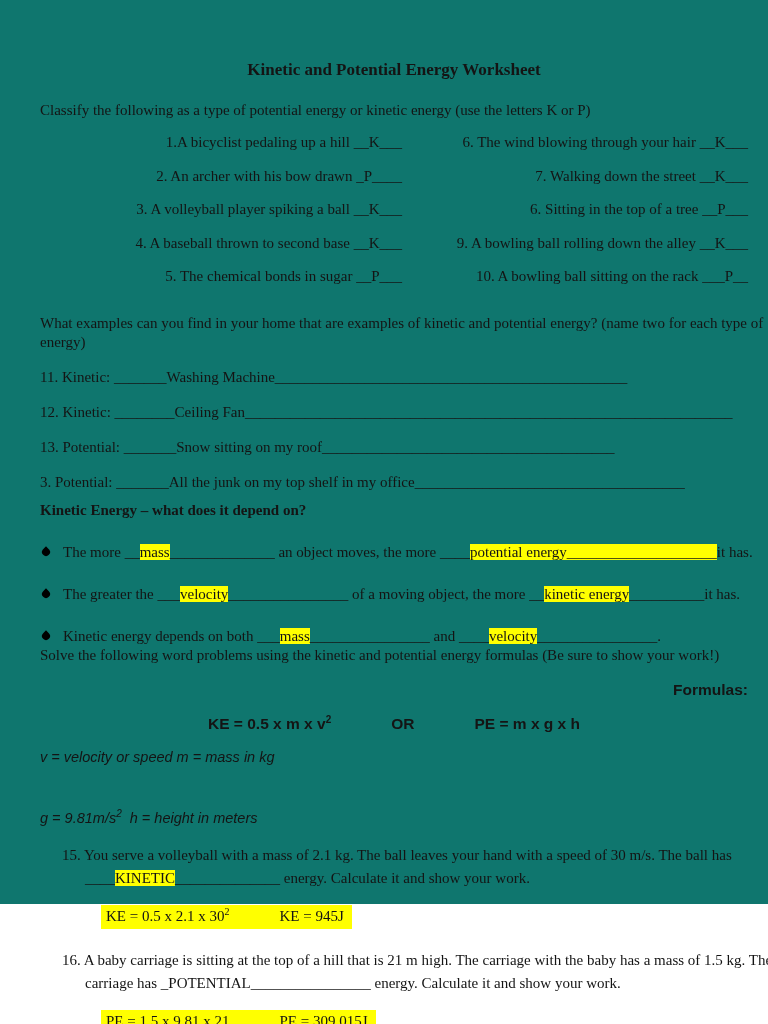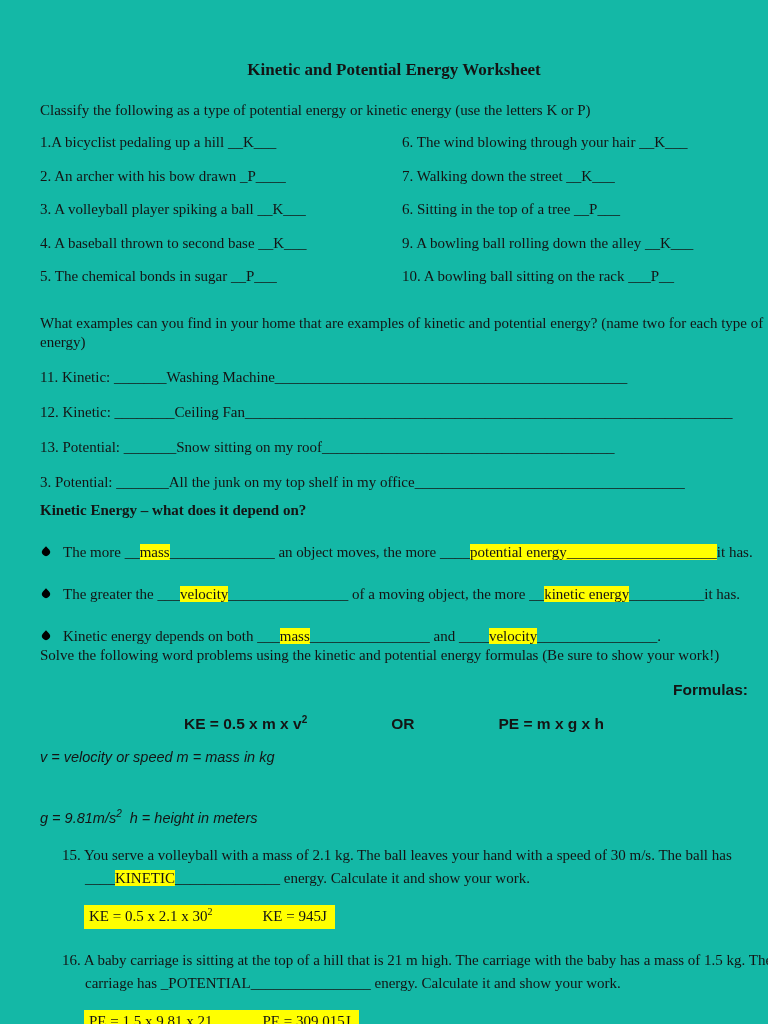--- a/index.html
+++ b/index.html
@@ -12,36 +12,37 @@
     height: 1024px;
     overflow: hidden;
     color: #141414;
     font-family: "Liberation Serif", "DejaVu Serif", serif;
     font-size: 15px;
     line-height: 19px;
   }
   .page {
     box-sizing: border-box;
     width: 768px;
-    height: 1024px;
+    height: 904px;
     padding: 60px 20px 0 40px;
-    background: #14b8a6;
+    background: #0f766e;
   }
   .title {
     margin: 0 0 21px 0;
     text-align: center;
     font-size: 17px;
     font-weight: bold;
     line-height: 20px;
   }
   .intro { margin: 0 0 13px 0; white-space: nowrap; }
 
   .classify-grid {
     display: grid;
     grid-template-columns: 362px 1fr;
+    text-align: right;
   }
   .classify-item {
     height: 33.5px;
     white-space: nowrap;
   }
 
   .home-section { margin-top: 13px; }
   .prompt-line { white-space: nowrap; }
   .home-item { margin-top: 16px; white-space: nowrap; }
 
@@ -74,21 +75,21 @@
   .formulas-heading {
     margin-top: 15px;
     text-align: right;
     font-weight: bold;
     font-size: 15.5px;
     line-height: 19px;
   }
   .formula-row {
     display: flex;
     justify-content: center;
-    gap: 84px;
+    gap: 60px;
     margin-top: 15px;
     font-weight: bold;
     font-size: 15.5px;
     white-space: nowrap;
   }
   .legend-row {
     display: flex;
     justify-content: center;
     gap: 42px;
     margin-top: 15px;
@@ -104,21 +105,21 @@
     line-height: 0;
     vertical-align: super;
   }
 
   .problem { margin-left: 22px; }
   .problem-15 { margin-top: 16px; }
   .problem-16 { margin-top: 20px; }
   .p-line { line-height: 23px; white-space: nowrap; }
   .p-line2 { padding-left: 23px; }
 
-  .work-line { margin: 15px 0 0 44px; white-space: nowrap; }
+  .work-line { margin: 15px 0 0 61px; white-space: nowrap; }
   .work-band {
     display: inline-block;
     background: #ffff00;
     padding: 2px 8px 3px 5px;
   }
   .work-gap { display: inline-block; width: 50px; }
 </style>
 </head>
 <body>
 

